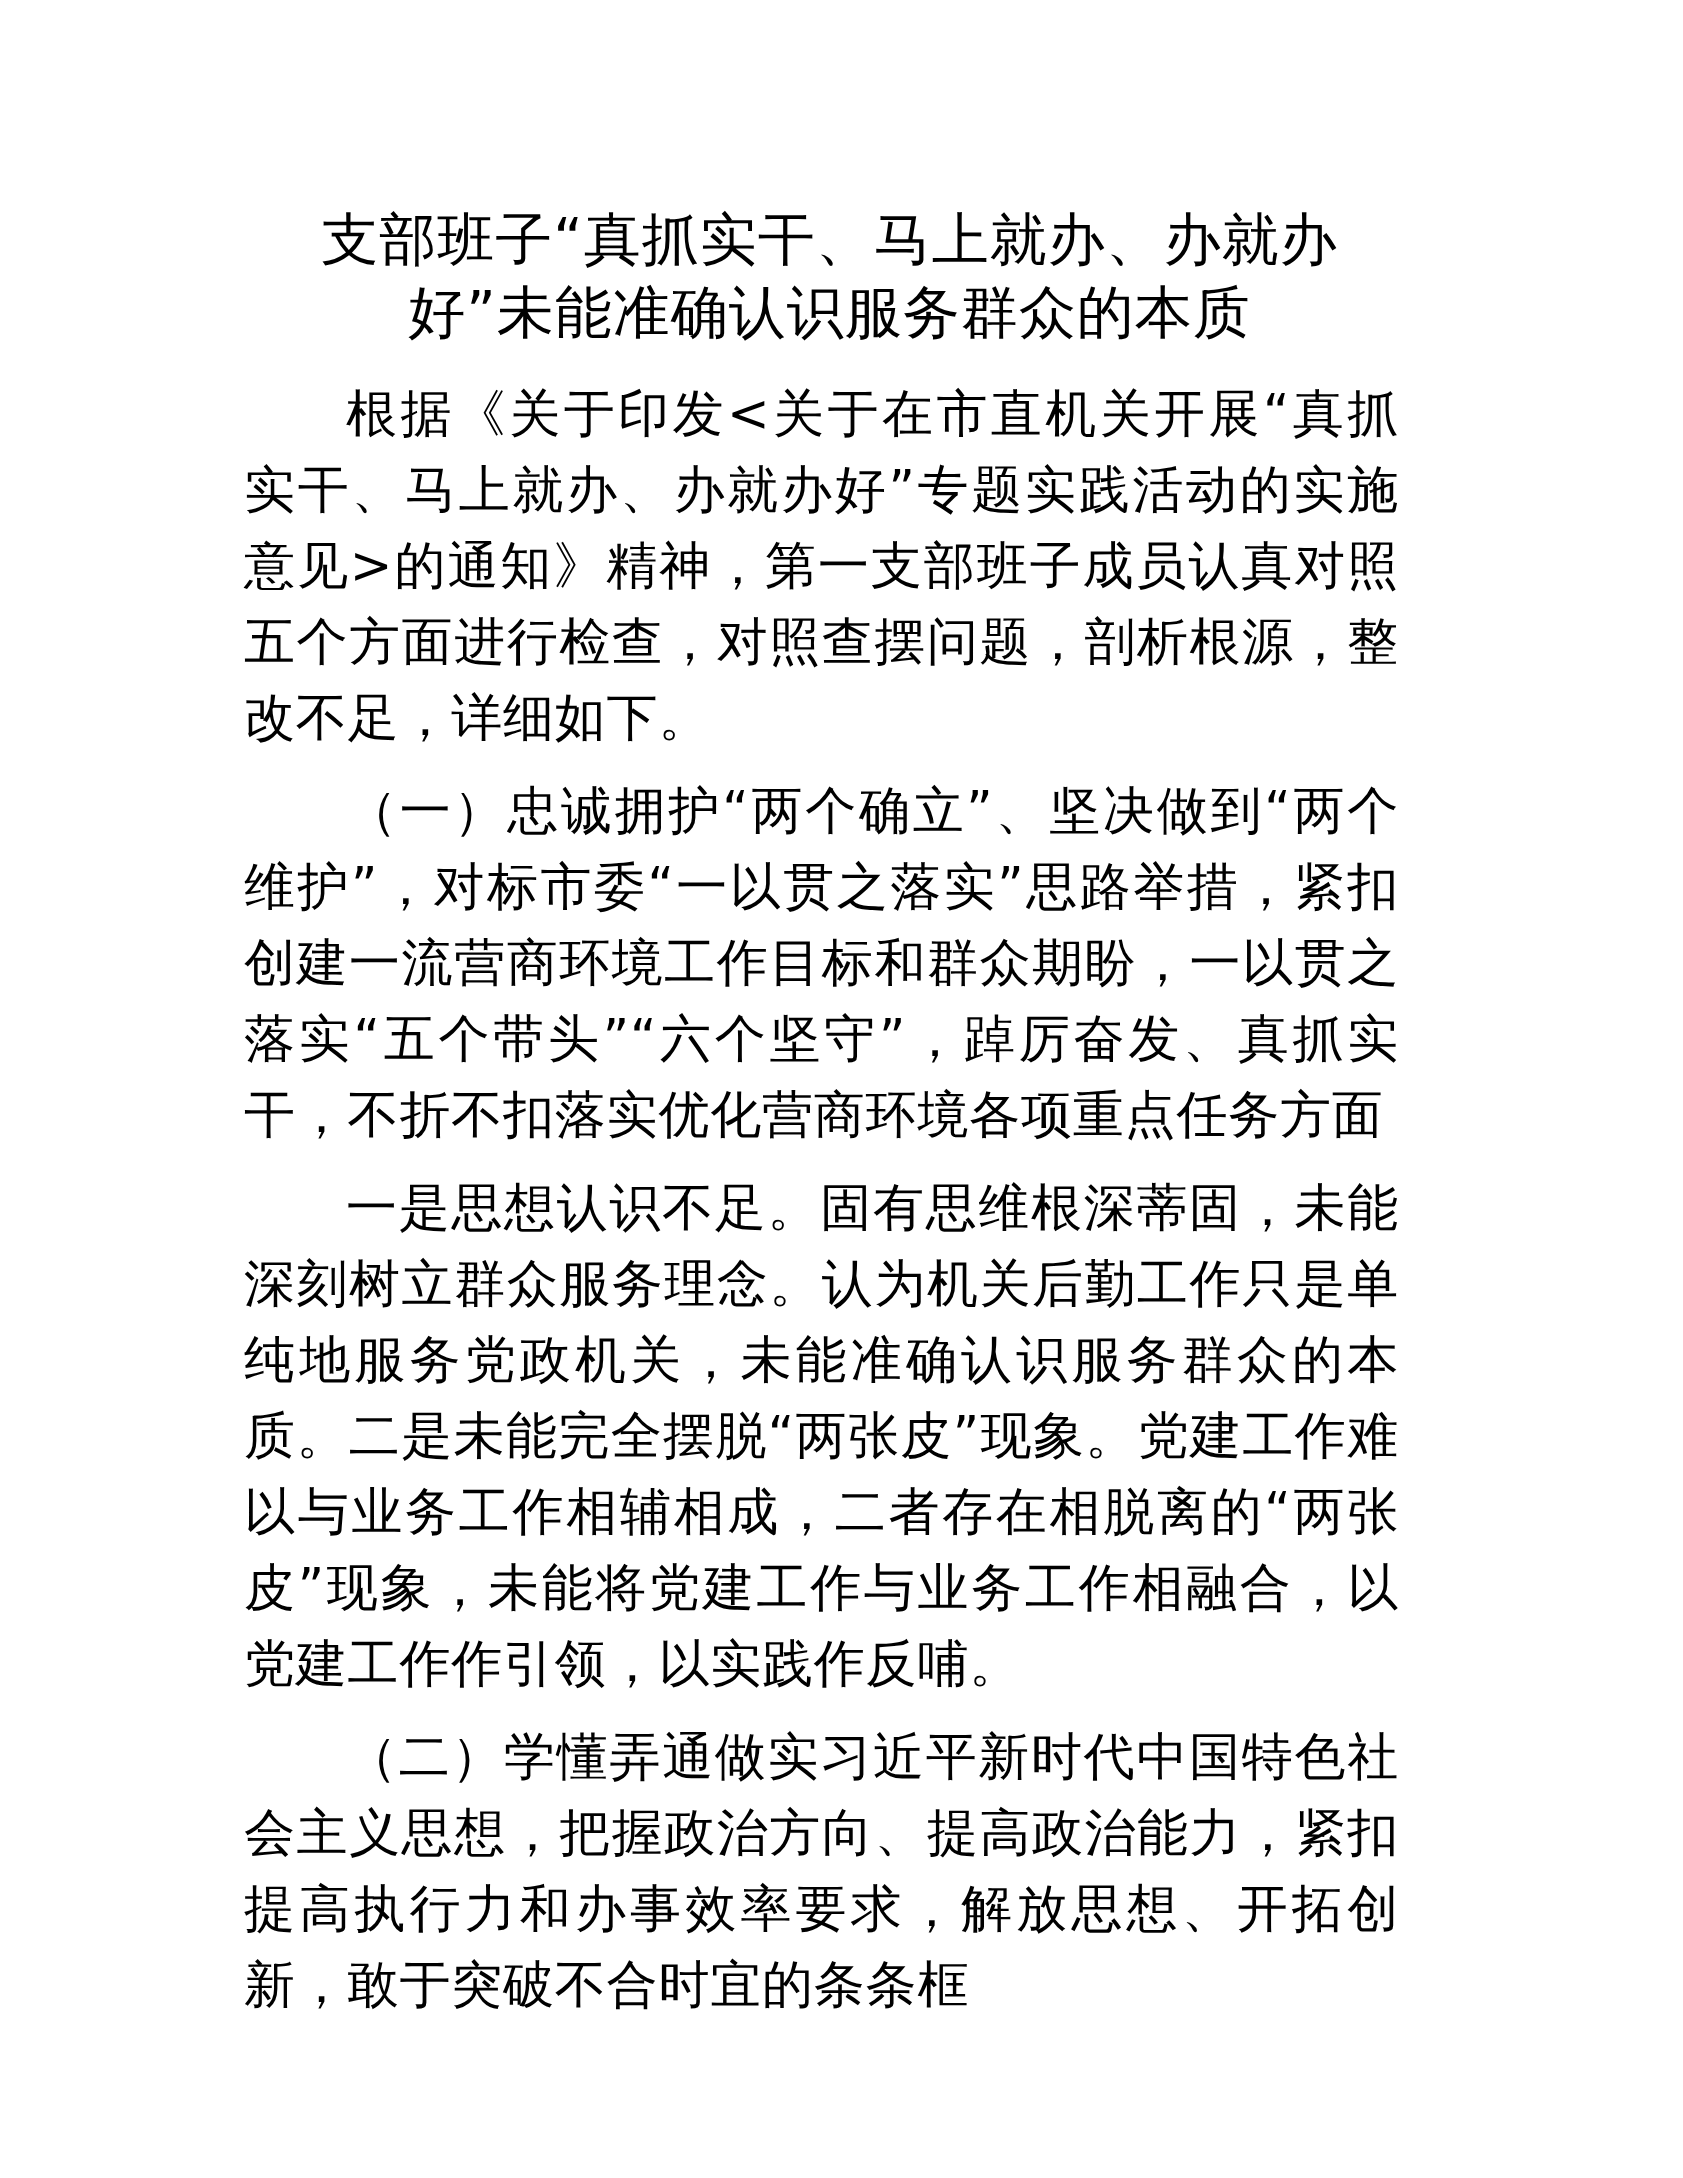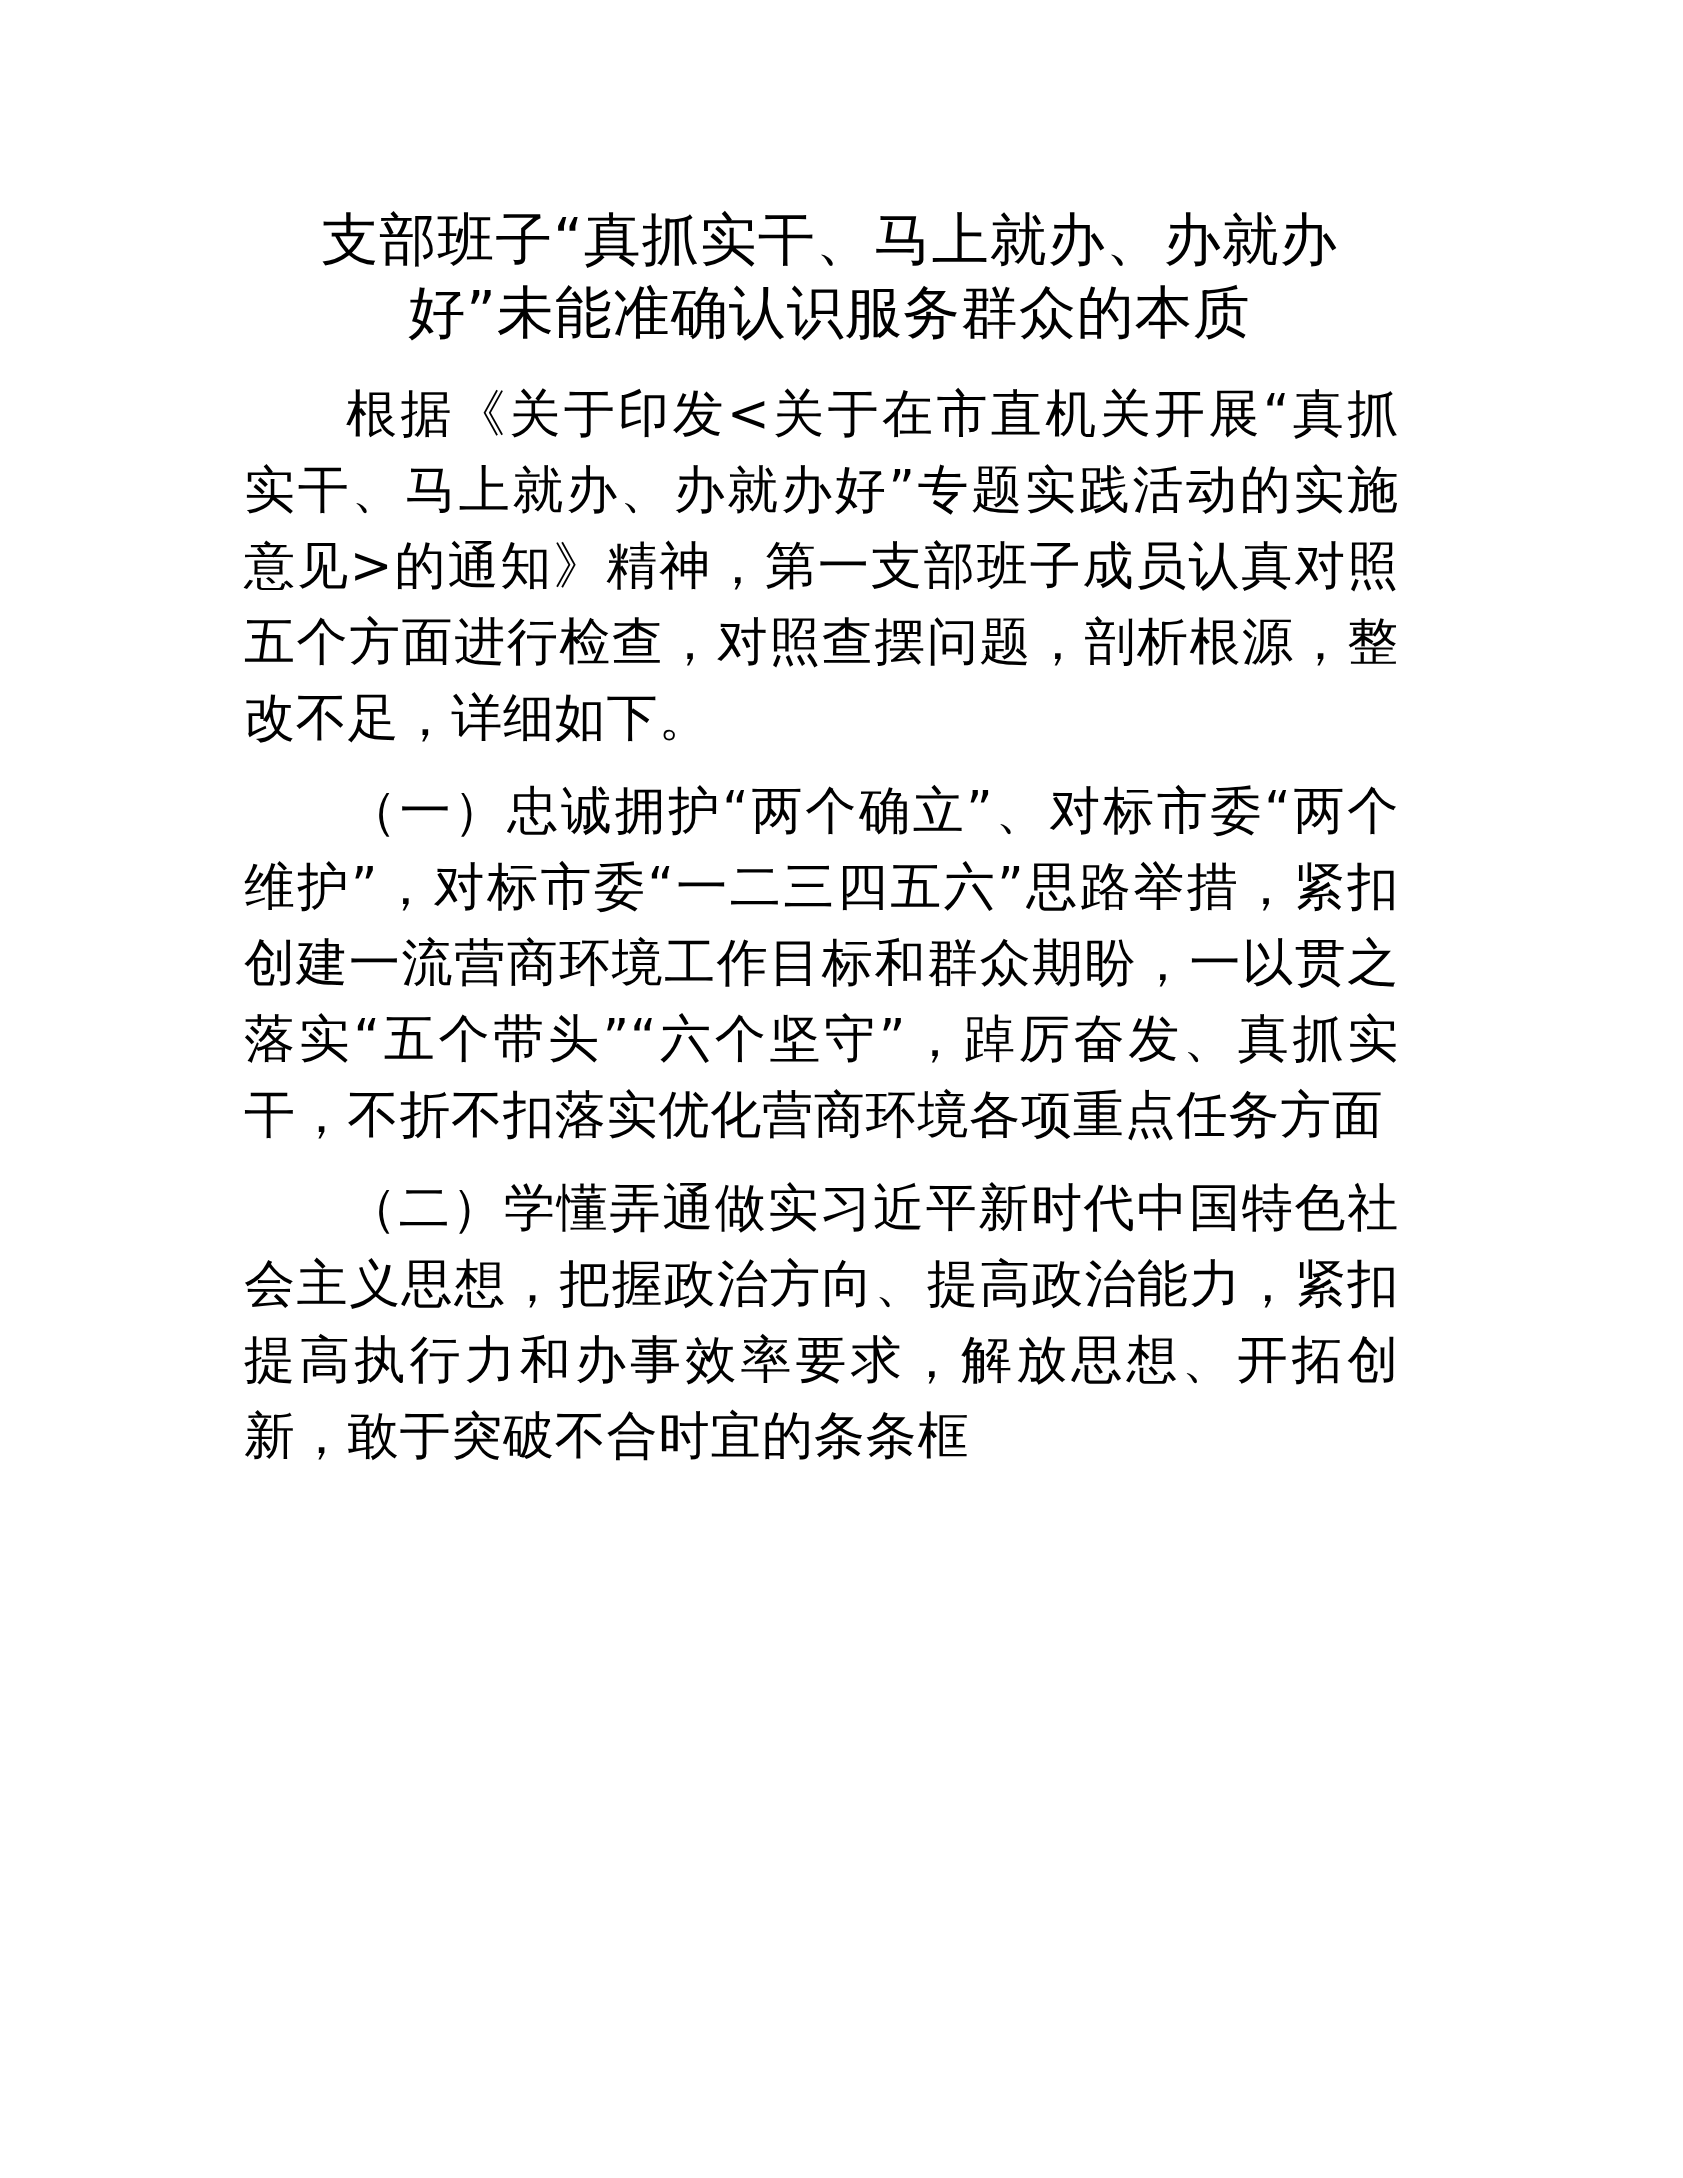--- a/index.html
+++ b/index.html
@@ -26,17 +26,18 @@
 <body>
 
 <div class="page">
   <div class="title">
     <span class="title-line">支部班子“真抓实干、马上就办、办就办</span>
     <span class="title-line">好”未能准确认识服务群众的本质</span>
   </div>
 
   <div class="body">
     <p class="para">根据《关于印发&lt;关于在市直机关开展“真抓实干、马上就办、办就办好”专题实践活动的实施意见&gt;的通知》精神，第一支部班子成员认真对照五个方面进行检查，对照查摆问题，剖析根源，整改不足，详细如下。</p>
-    <p class="para sub">（一）忠诚拥护“两个确立”、对标市委“两个维护”，对标市委“一二三四五六”思路举措，紧扣创建一流营商环境工作目标和群众期盼，一以贯之落实“五个带头”“六个坚守”，踔厉奋发、真抓实干，不折不扣落实优化营商环境各项重点任务方面</p>
+    <p class="para sub">（一）忠诚拥护“两个确立”、坚决做到“两个维护”，对标市委“一以贯之落实”思路举措，紧扣创建一流营商环境工作目标和群众期盼，一以贯之落实“五个带头”“六个坚守”，踔厉奋发、真抓实干，不折不扣落实优化营商环境各项重点任务方面</p>
+    <p class="para">一是思想认识不足。固有思维根深蒂固，未能深刻树立群众服务理念。认为机关后勤工作只是单纯地服务党政机关，未能准确认识服务群众的本质。二是未能完全摆脱“两张皮”现象。党建工作难以与业务工作相辅相成，二者存在相脱离的“两张皮”现象，未能将党建工作与业务工作相融合，以党建工作作引领，以实践作反哺。</p>
     <p class="para sub">（二）学懂弄通做实习近平新时代中国特色社会主义思想，把握政治方向、提高政治能力，紧扣提高执行力和办事效率要求，解放思想、开拓创新，敢于突破不合时宜的条条框</p>
   </div>
 </div>
 
 
 </body></html>

